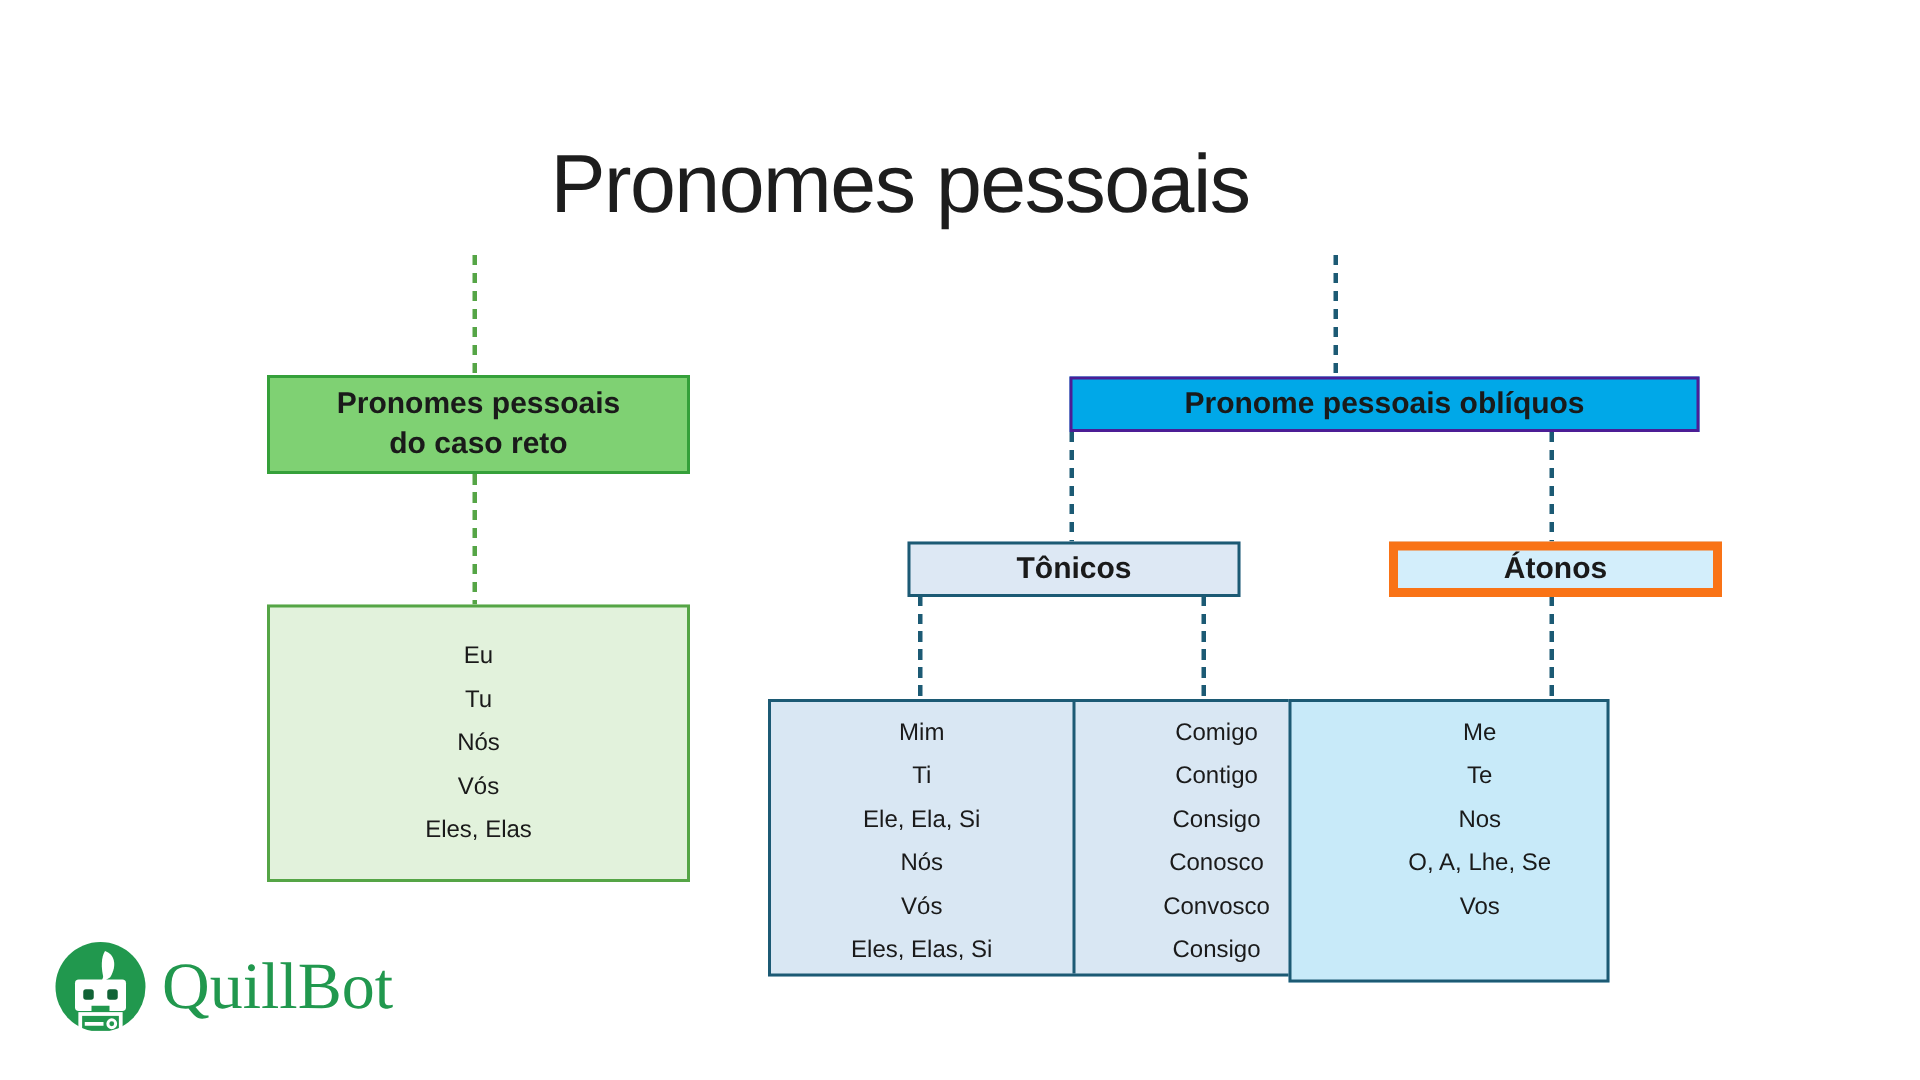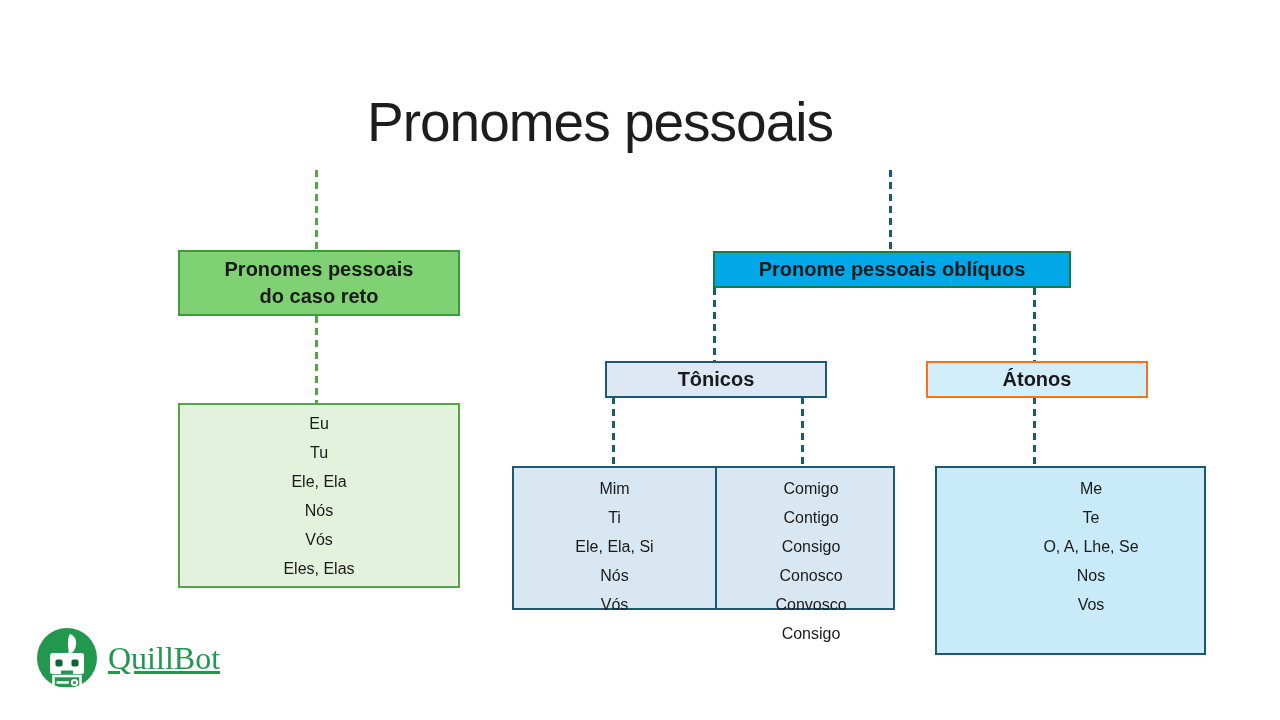--- a/index.html
+++ b/index.html
@@ -29,42 +29,42 @@
 
   .node { position:absolute; display:flex; align-items:center; justify-content:center;
           text-align:center; }
   .node.header { font-weight:700; font-size:20px; }
 
   .green-header { left:178px; top:250px; width:282px; height:66px;
     background:#7fd173; border:2px solid #35a03a; flex-direction:column; line-height:27px; }
   .green-list { left:178px; top:403px; width:282px; height:185px;
     background:#e2f2dc; border:2px solid #55a546; }
 
-  .blue-header { left:713px; top:251px; width:358px; height:37px;
-    background:#00a8e8; border:2px solid #15803d; }
+  .blue-header { left:713px; top:251px; width:420px; height:37px;
+    background:#00a8e8; border:2px solid #4c1d95; }
   .tonicos-header { left:605px; top:361px; width:222px; height:37px;
     background:#dde8f4; border:2px solid #1c5a74; }
   .atonos-header { left:926px; top:361px; width:222px; height:37px;
-    background:#d3eefb; border:2px solid #f97316;text-align:right; }
+    background:#d3eefb; border:6px solid #f97316;text-align:right; }
 
-  .twin { position:absolute; left:512px; top:466px; width:383px; height:144px;
+  .twin { position:absolute; left:512px; top:466px; width:383px; height:185px;
     display:flex; background:#d9e7f3; border:2px solid #1c5a74; }
   .twin-col { padding-top:6px; text-align:center; }
   .twin-col.left { width:203px; border-right:2px solid #1c5a74; }
   .twin-col.right { flex:1;padding-left:12px; }
-  .atonos-list { position:absolute; left:935px; top:466px; width:271px; height:189px;
+  .atonos-list { position:absolute; left:859px; top:466px; width:214px; height:189px;
     background:#c8eaf9; border:2px solid #1c5a74; padding-top:6px; text-align:center;padding-left:41px; }
 
   .items div, .green-list-inner div { font-size:16px; line-height:29px; }
   .green-list-inner { width:100%; text-align:center; }
 
   
   .logo { position:absolute; left:36px; top:627px; display:flex; align-items:center; }
-  .wordmark { font-family:"Liberation Serif","DejaVu Serif",serif; font-size:32px;
-    color:#21984e; margin-left:10px; line-height:62px;text-decoration:underline; }
+  .wordmark { font-family:"Liberation Serif","DejaVu Serif",serif; font-size:44px;
+    color:#21984e; margin-left:10px; line-height:62px; }
 </style>
 </head>
 <body>
 
 <div id="slide">
 
   <div class="title">Pronomes pessoais</div>
 
   <div class="vdash green c1"></div>
   <div class="vdash green c2"></div>
@@ -77,56 +77,56 @@
 
   <div class="node header green-header">
       <div>Pronomes pessoais</div>
       <div>do caso reto</div>
     </div>
 
   <div class="node green-list">
     <div class="green-list-inner">
         <div>Eu</div>
         <div>Tu</div>
-        <div>Ele, Ela</div>
         <div>Nós</div>
         <div>Vós</div>
         <div>Eles, Elas</div>
       </div>
   </div>
 
   <div class="node header blue-header">Pronome pessoais oblíquos</div>
 
   <div class="node header tonicos-header">Tônicos</div>
 
   <div class="node header atonos-header">Átonos</div>
 
   <div class="twin">
     <div class="twin-col left items">
         <div>Mim</div>
         <div>Ti</div>
         <div>Ele, Ela, Si</div>
         <div>Nós</div>
         <div>Vós</div>
+        <div>Eles, Elas, Si</div>
       </div>
     <div class="twin-col right items">
         <div>Comigo</div>
         <div>Contigo</div>
         <div>Consigo</div>
         <div>Conosco</div>
         <div>Convosco</div>
         <div>Consigo</div>
       </div>
   </div>
 
   <div class="atonos-list items">
       <div>Me</div>
       <div>Te</div>
+      <div>Nos</div>
       <div>O, A, Lhe, Se</div>
-      <div>Nos</div>
       <div>Vos</div>
     </div>
 
   <div class="logo">
     <svg width="62" height="62" viewBox="0 0 62 62">
       <circle cx="31" cy="31" r="30" fill="#21984e"></circle>
       <path d="M34 7 C40 9 42.5 16 37.5 24.5 L33.5 27 C31 18 31.5 11 34 7 Z" fill="#ffffff"></path>
       <path d="M34 24 L30.5 33" stroke="#ffffff" stroke-width="2" fill="none"></path>
       <rect x="14" y="26" width="34" height="21" rx="2.5" fill="#ffffff"></rect>
       <rect x="19.5" y="32.5" width="7" height="7" rx="1.8" fill="#116336"></rect>

